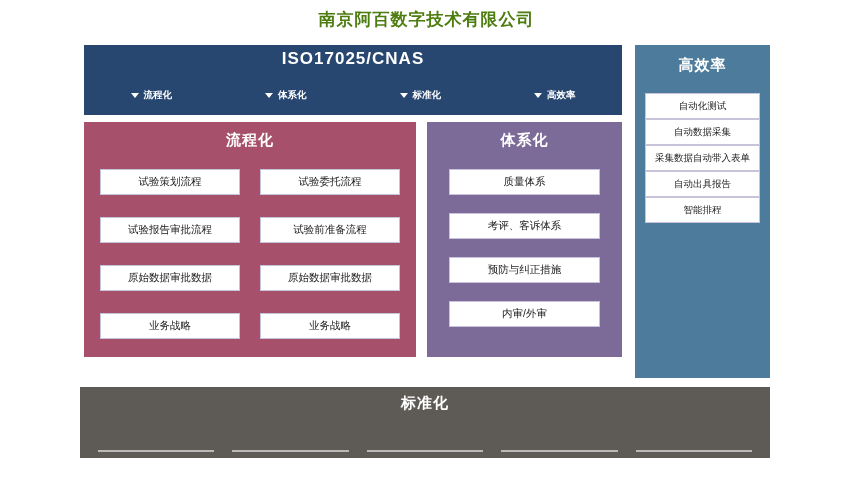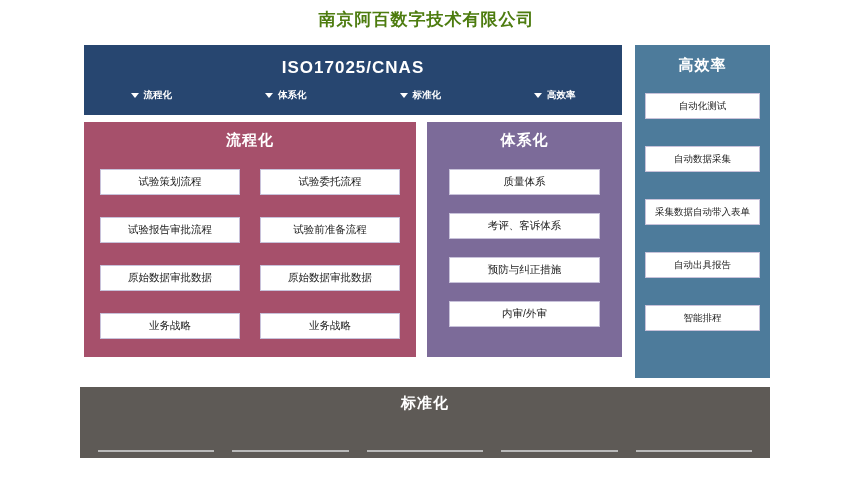--- a/index.html
+++ b/index.html
@@ -44,21 +44,21 @@
   
   #iso-header {
     left: 84px;
     top: 45px;
     width: 538px;
     height: 70px;
     background: #274670;
   }
   #iso-header .panel-title {
     font-size: 17px;
-    margin-top: 13px;
+    margin-top: 4px;
   }
   #iso-tags {
     position: absolute;
     left: 0;
     top: 44px;
     width: 538px;
     display: flex;
   }
   .iso-tag {
     flex: 1 1 0;
@@ -155,21 +155,20 @@
     padding-top: 11px;
   }
   #efficiency-grid {
     position: absolute;
     left: 10px;
     top: 48px;
     width: 115px;
     display: grid;
     grid-template-columns: 115px;
     grid-auto-rows: 26px;
-    row-gap: 27px;
   }
   #efficiency-grid .cell {
     font-size: 9.5px;
   }
 
   
   #standard-panel {
     left: 80px;
     top: 387px;
     width: 690px;

